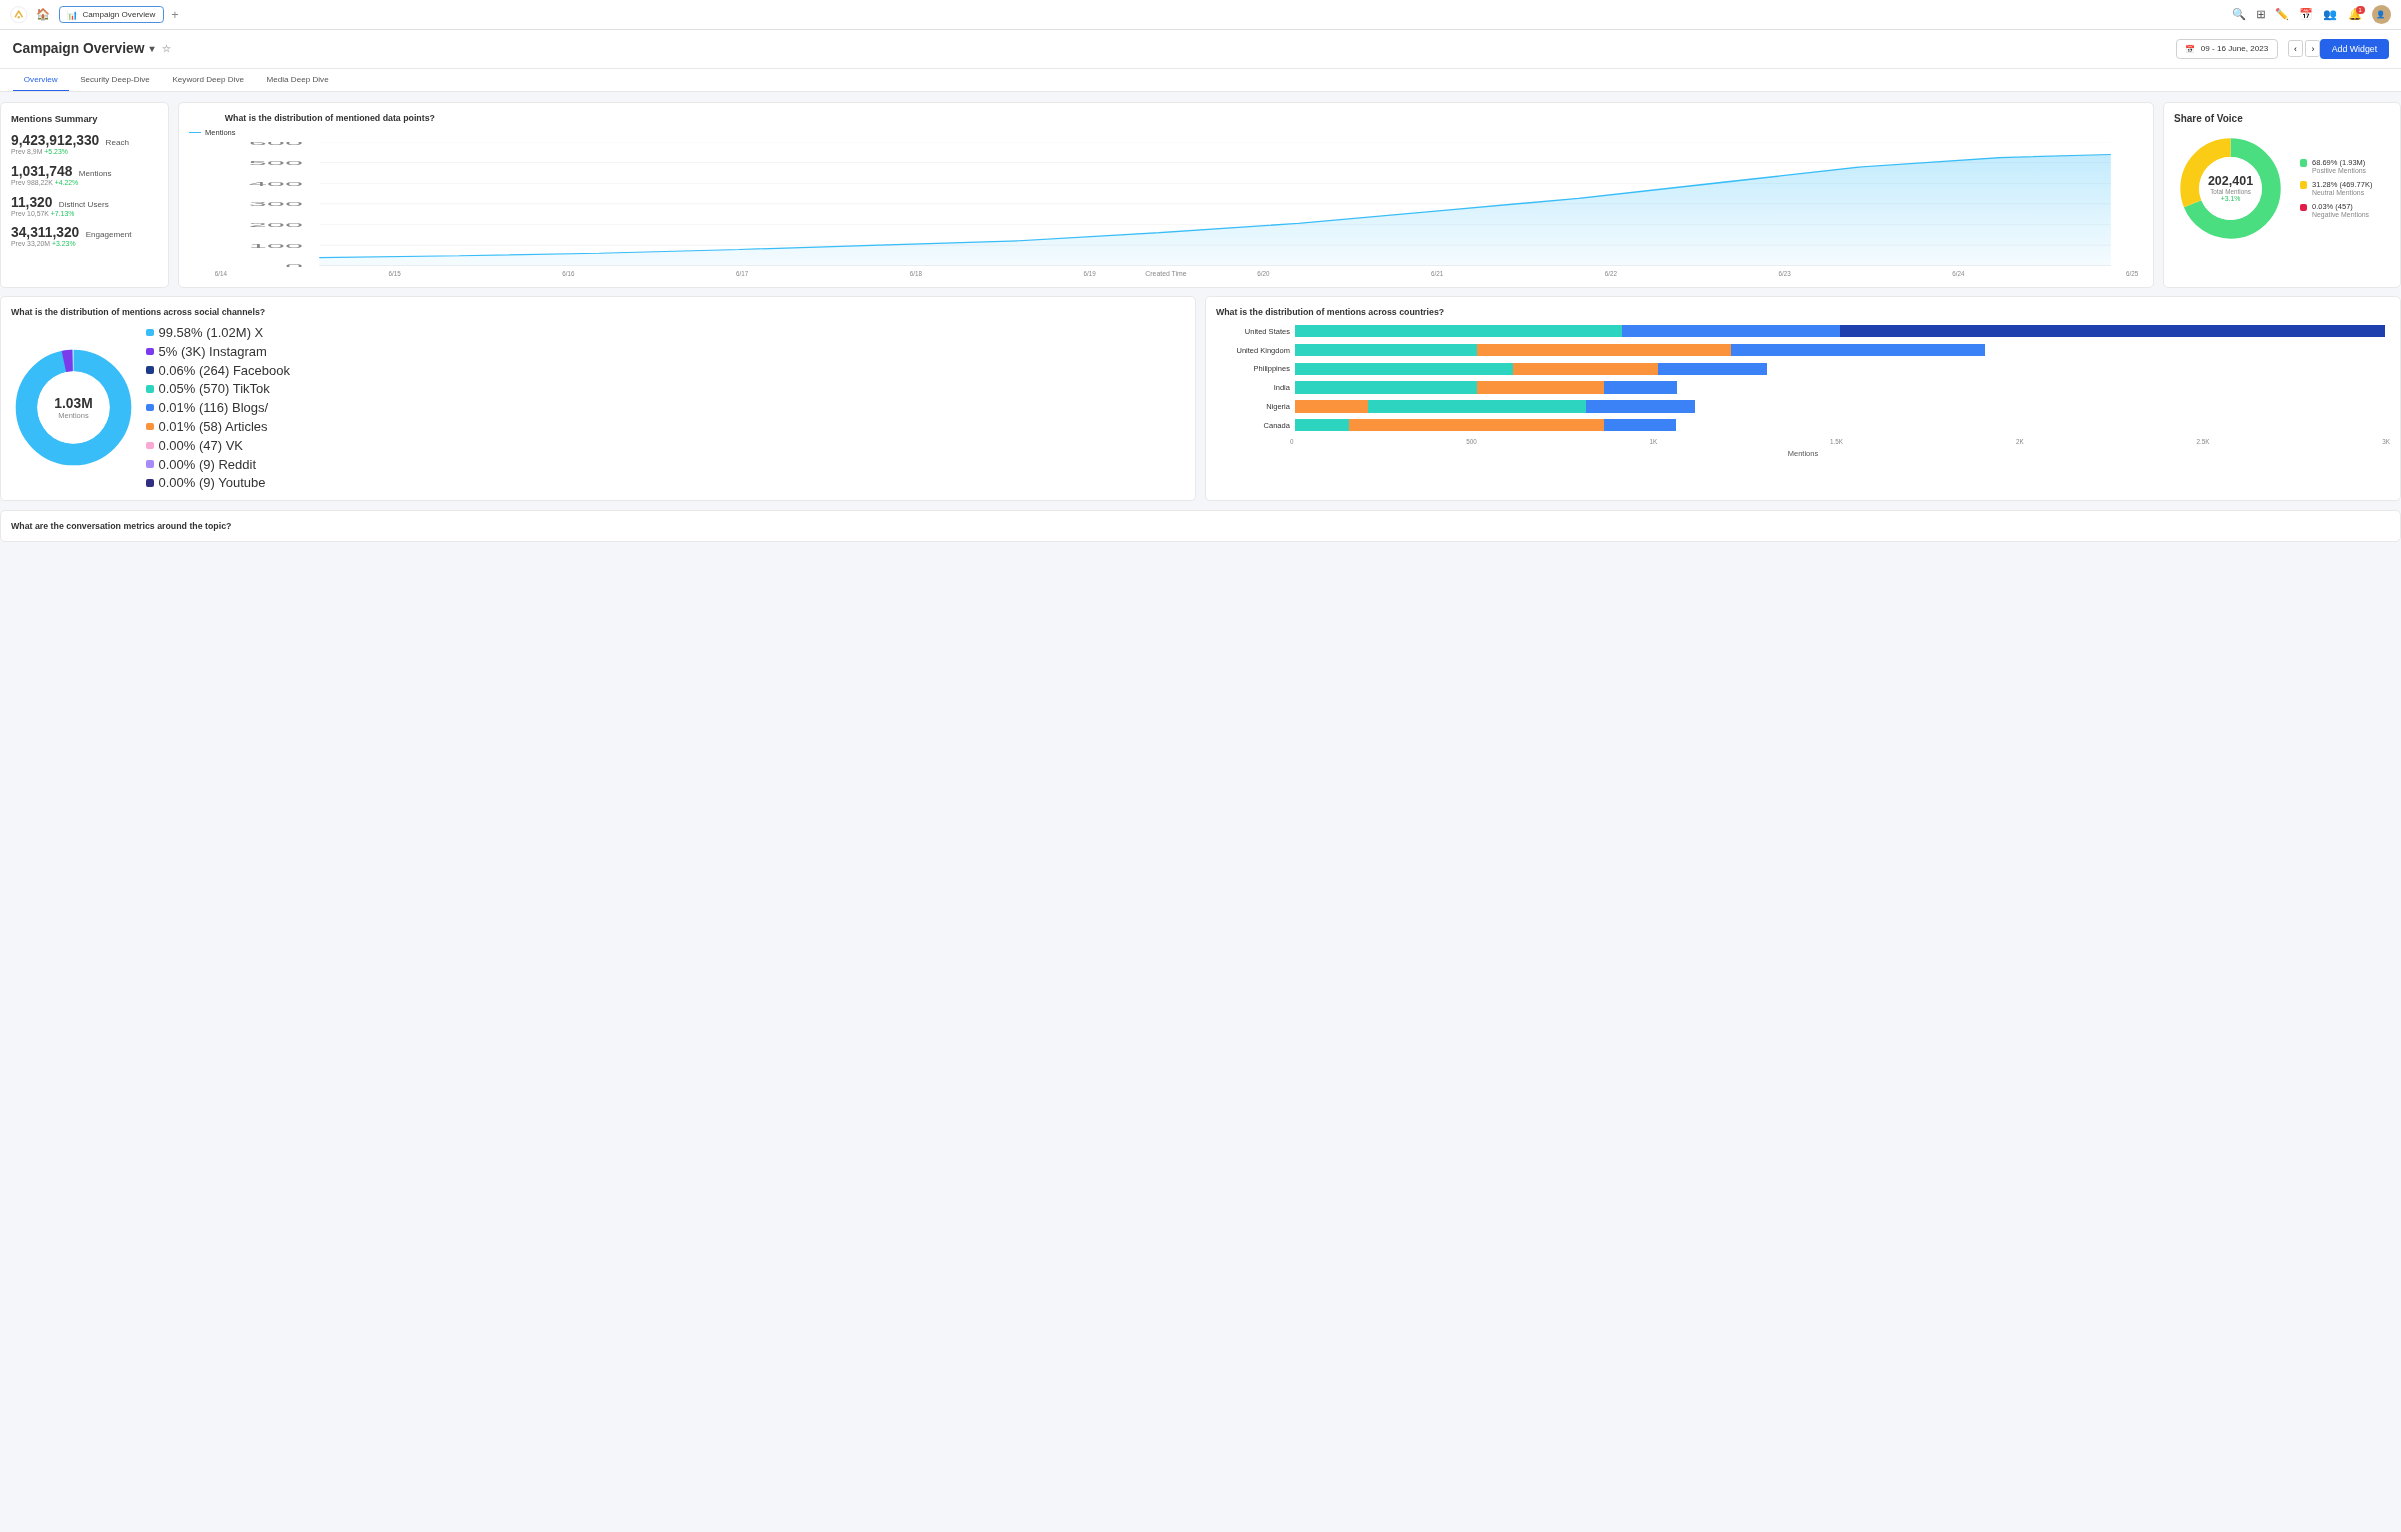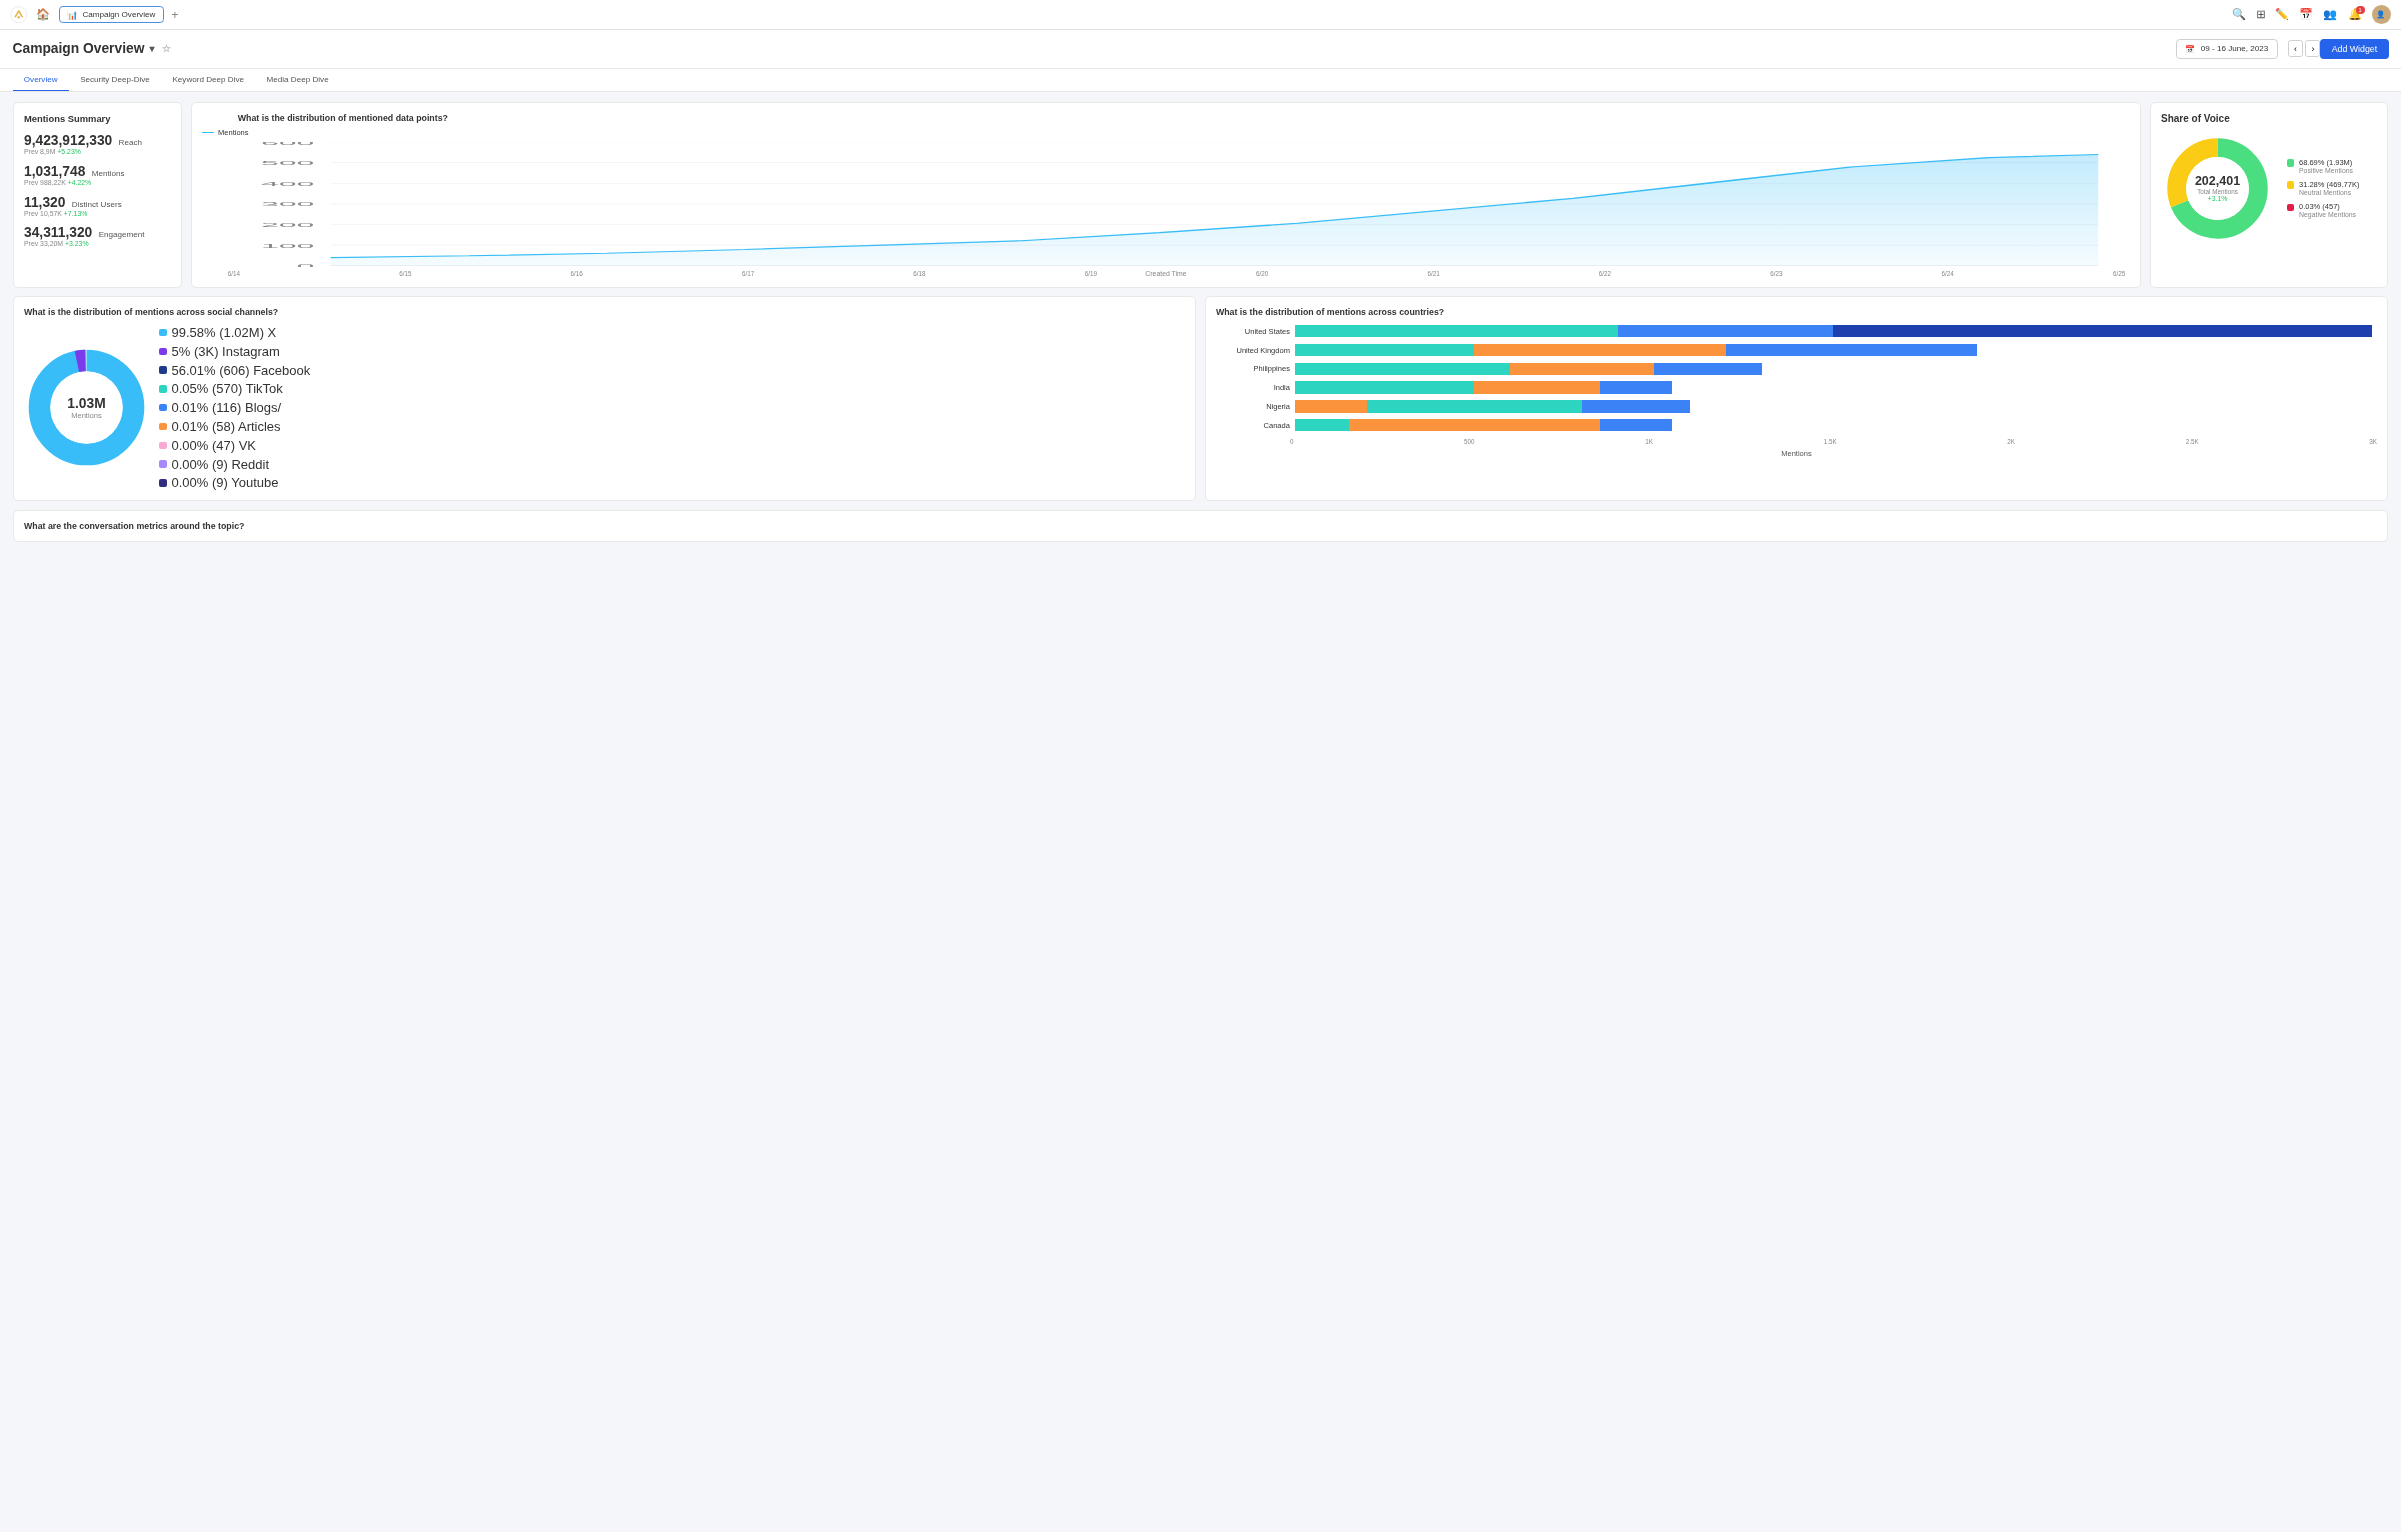--- a/index.html
+++ b/index.html
@@ -52,21 +52,21 @@
       display: flex; gap: 0; padding: 0 12.5px;
       background: #fff; border-bottom: 0.6px solid #e8e8e8;
     }
     .tab {
       padding: 6.3px 11.3px; font-size: 8.1px; cursor: pointer;
       border-bottom: 1.3px solid transparent; color: #555;
     }
     .tab.active { border-bottom: 1.3px solid #2563eb; color: #2563eb; font-weight: 500; }
 
     
-    .main { padding: 10px 13px; }
+    .main { padding: 10px 0; }
 
     
     .card { background: #fff; border-radius: 5px; border: 0.6px solid #e8e8e8; padding: 10px; }
 
     
     .row1 { display: grid; grid-template-columns: 169px 1fr 238px; gap: 8.8px; margin-bottom: 8.8px; }
 
     
     .mentions-summary .card-title { font-size: 9.4px; font-weight: 600; margin-bottom: 8.8px; }
     .metric-item { margin-bottom: 8.8px; }
@@ -350,21 +350,21 @@
             <div class="sl-item">
     <div class="sl-dot" style="background:#38bdf8"></div>
     <span>99.58% (1.02M) X</span>
   </div>
             <div class="sl-item">
     <div class="sl-dot" style="background:#7c3aed"></div>
     <span>5% (3K) Instagram</span>
   </div>
             <div class="sl-item">
     <div class="sl-dot" style="background:#1e3a8a"></div>
-    <span>56.01% (606) Facebook</span>
+    <span>0.06% (264) Facebook</span>
   </div>
             <div class="sl-item">
     <div class="sl-dot" style="background:#2dd4bf"></div>
     <span>0.05% (570) TikTok</span>
   </div>
             <div class="sl-item">
     <div class="sl-dot" style="background:#3b82f6"></div>
     <span>0.01% (116) Blogs/</span>
   </div>
             <div class="sl-item">

